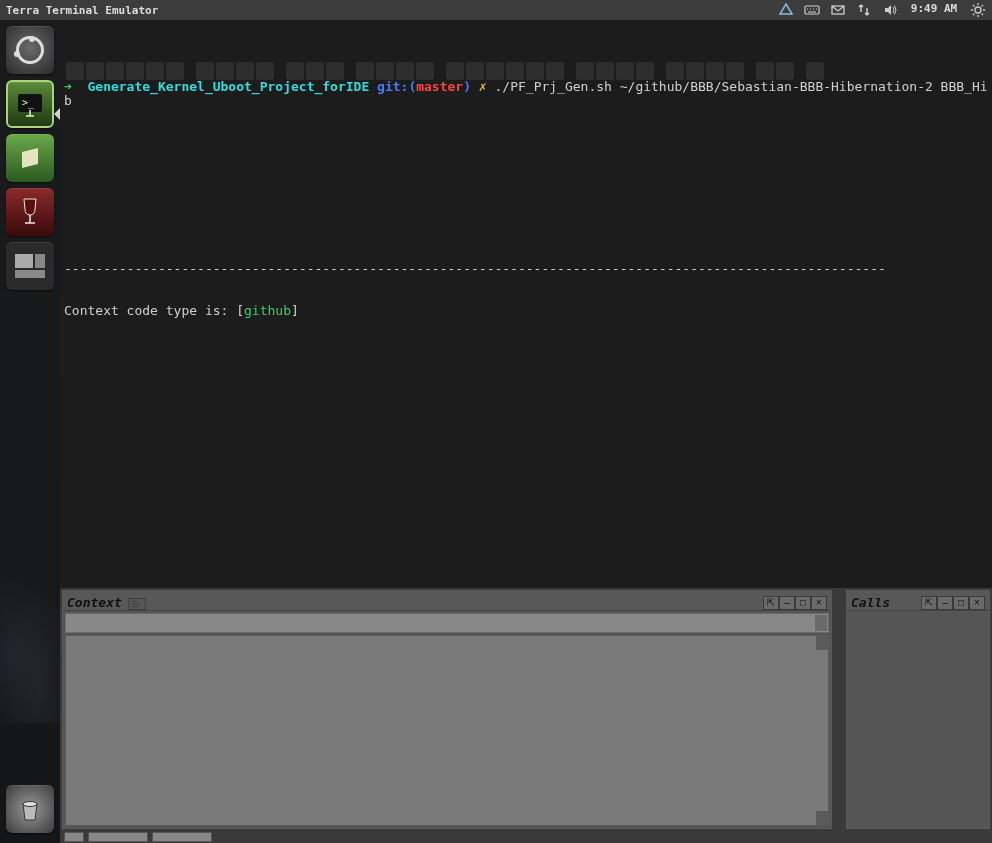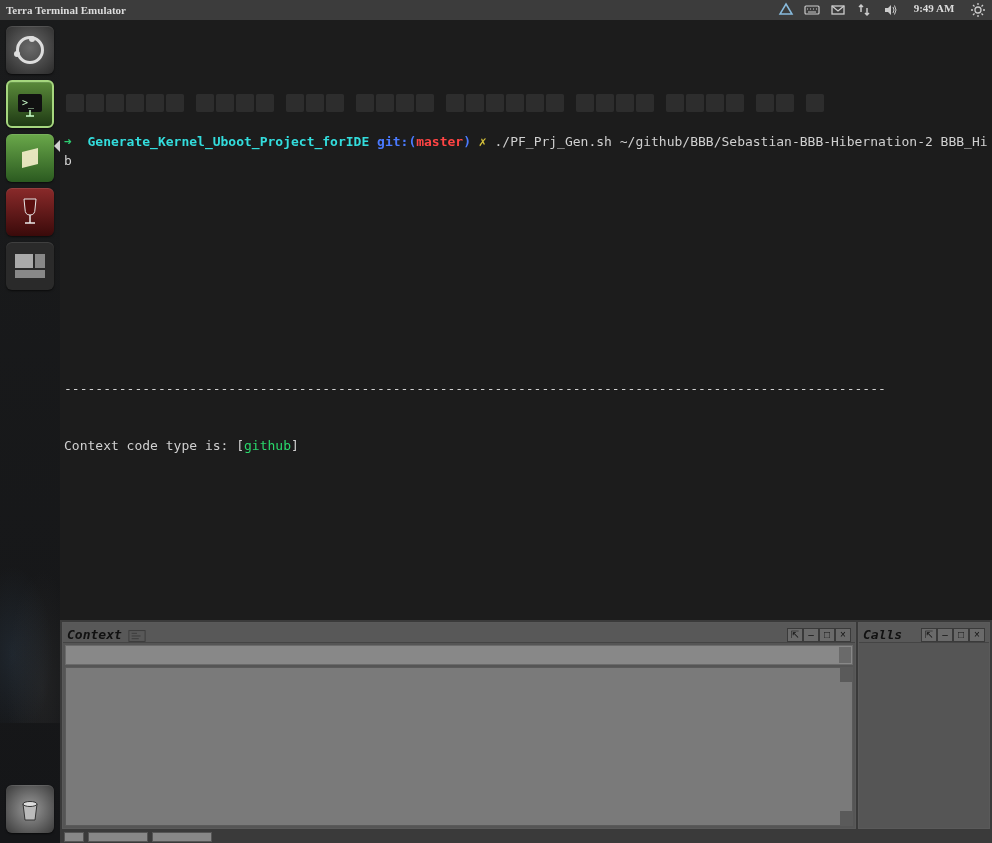--- a/index.html
+++ b/index.html
@@ -15,21 +15,20 @@
 
 .menubar {
   height: 20px;
   background: #3c3c3c;
   display: flex;
   align-items: center;
   padding: 0 6px;
   color: #dcdcdc;
   font-size: 11px;
   font-weight: bold;
-  font-family: Liberation Serif, serif;
 }
 .menubar .title { flex: 0 0 auto; margin-right: auto; }
 .menubar .tray { display: flex; align-items: flex-start; gap: 10px; }
 .menubar .tray-icon { width: 16px; height: 16px; display: inline-flex; align-items: center; justify-content: center; color: #d0d0d0; font-size: 13px; }
 .menubar .time { font-size: 11px; min-width: 52px; text-align: center; }
 
 
 .launcher {
   position: absolute;
   left: 0;
@@ -99,27 +98,26 @@
   bottom: 0;
   background: #1c1c1c;
   display: flex;
   flex-direction: column;
 }
 
 .terminal-pane {
   background: #1c1c1c;
   color: #cccccc;
   font-size: 13px;
-  line-height: 19px;
+  line-height: 14px;
   white-space: pre;
   padding: 4px 4px 2px 4px;
   flex: 0 0 auto;
   min-height: 568px;
   position: relative;
-  margin-top: 32px;
 }
 .term-line { white-space: pre-wrap; word-break: break-all; }
 .c-arrow { color: #2ecc71; font-weight: bold; }
 .c-cyan { color: #33dddd; font-weight: bold; }
 .c-blue { color: #4a7aff; font-weight: bold; }
 .c-red { color: #ff4444; font-weight: bold; }
 .c-yellow { color: #d6c23b; font-weight: bold; }
 .c-green { color: #29d86b; }
 .c-white { color: #d0d0d0; }
 .c-gray { color: #d0d0d0; }
@@ -148,21 +146,21 @@
   height: 245px;
   background: #3a3a3a;
 }
 .panel {
   border: 1px solid #5a5a5a;
   background: #555555;
   display: flex;
   flex-direction: column;
 }
 .panel.context { flex: 1 1 auto; margin: 2px 2px 2px 2px; }
-.panel.calls { width: 132px; margin: 2px 2px 2px 0; }
+.panel.calls { width: 144px; margin: 2px 2px 2px 12px; }
 .panel-header {
   height: 20px;
   background: #585858;
   display: flex;
   align-items: flex-end;
   padding: 0 4px;
   border-bottom: 1px solid #444;
 }
 .panel-title {
   font-style: italic;

